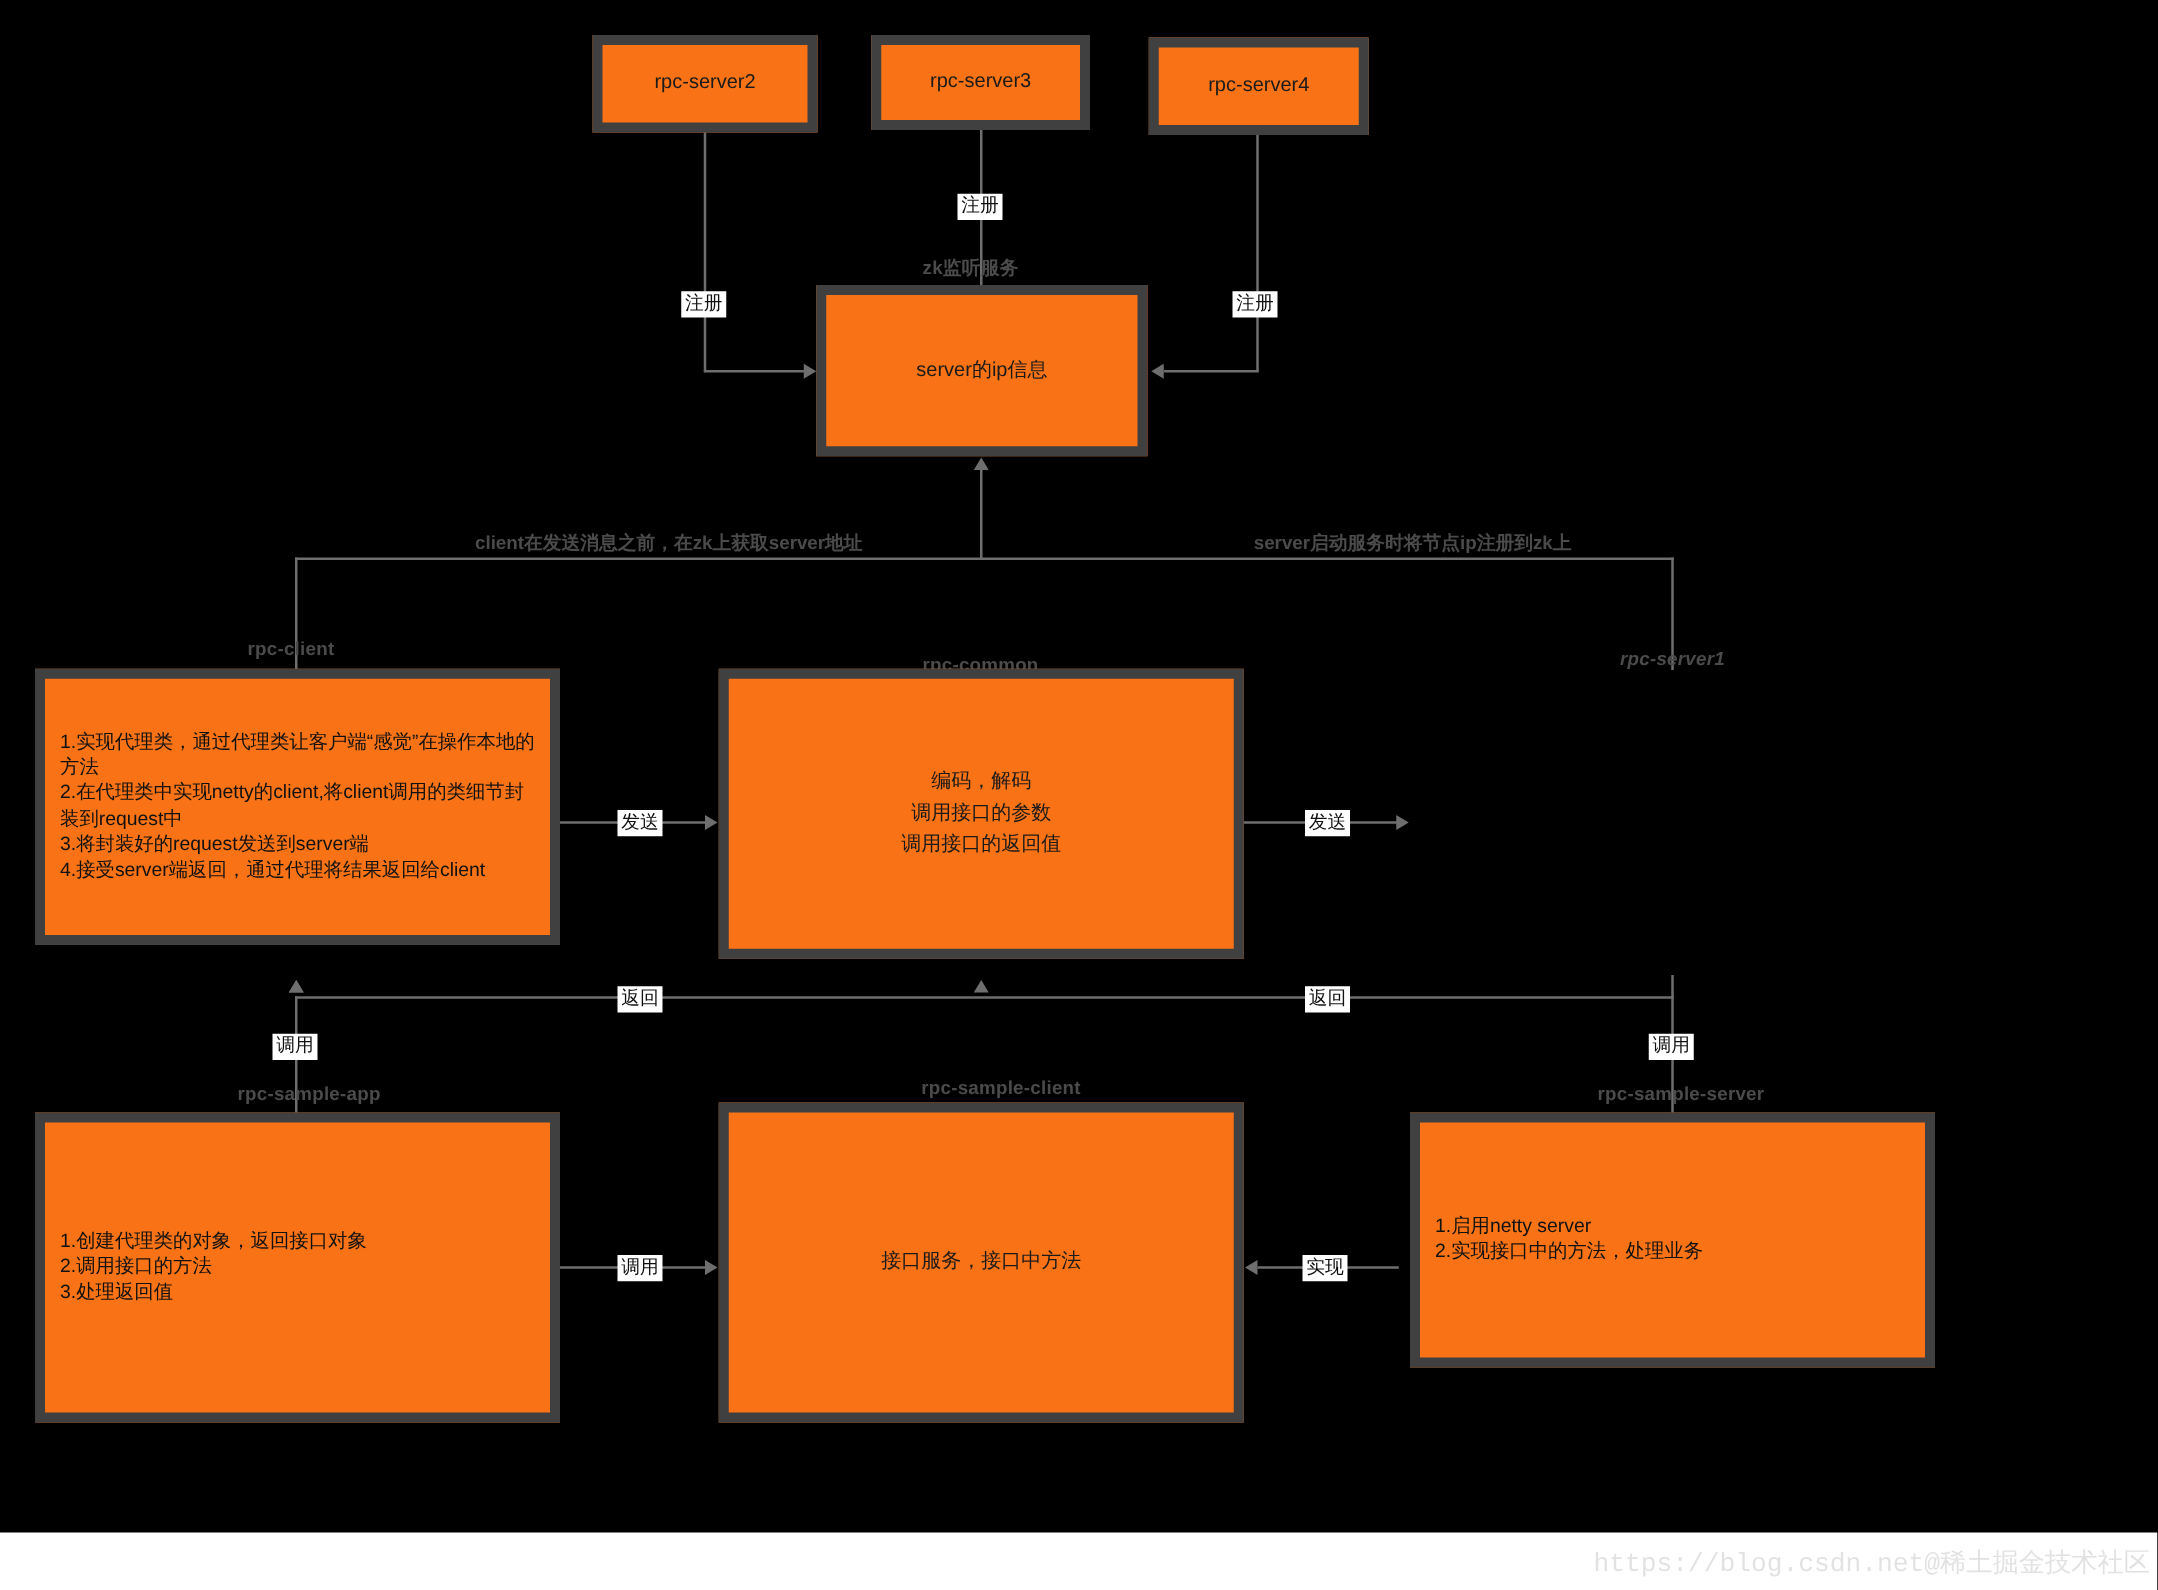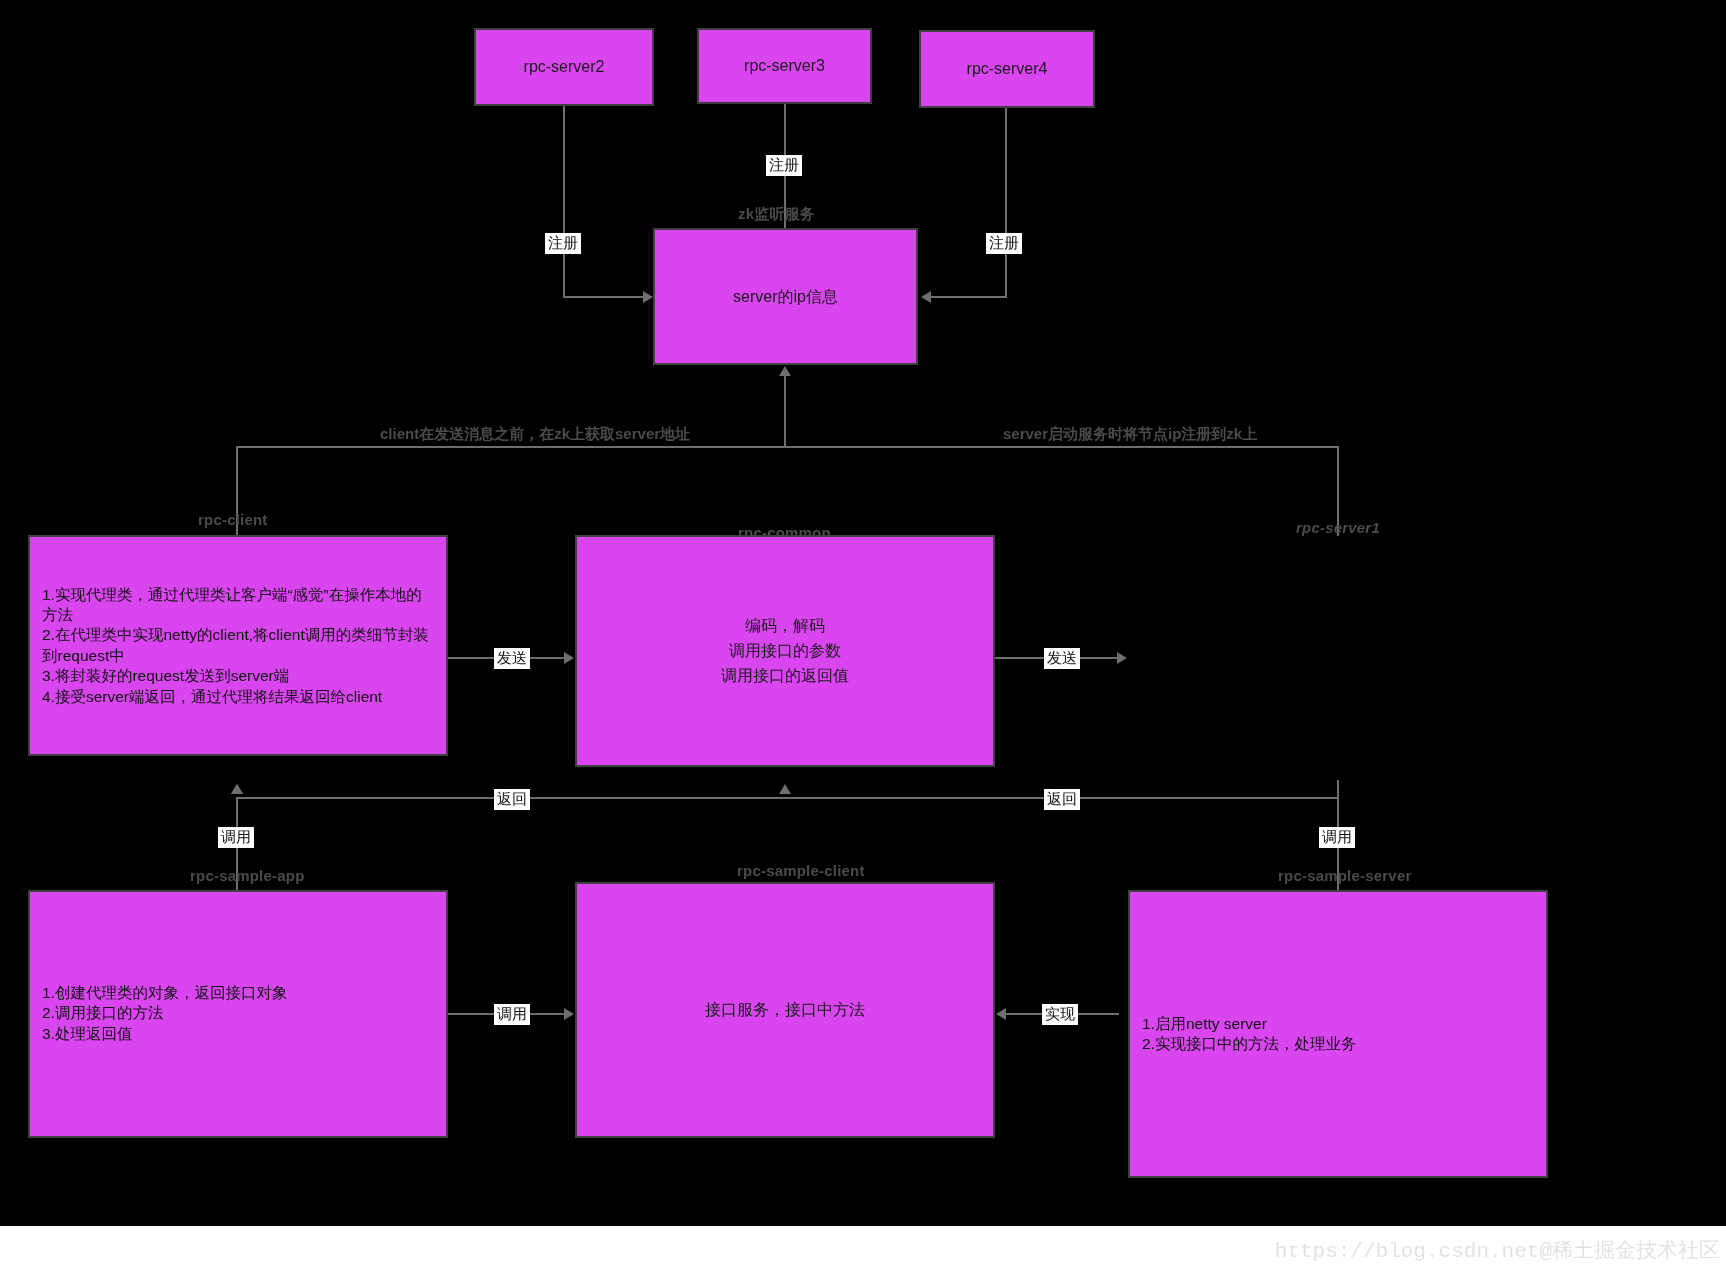--- a/index.html
+++ b/index.html
@@ -1,20 +1,20 @@
 <!DOCTYPE html>
 <html><head>
 <meta charset="utf-8">
 <style>
   html,body{margin:0;padding:0;background:#000;}
   body{width:1726px;height:1272px;position:relative;overflow:hidden;
        font-family:"Liberation Sans","DejaVu Sans",sans-serif;}
   #stage{position:absolute;left:0;top:0;width:1726px;height:1272px;background:#000;}
 
-  .box{position:absolute;background:#d946ef;border:2px solid #404040;box-sizing:border-box;}
+  .box{position:absolute;background:#f97316;border:8px solid #404040;box-sizing:border-box;}
   .box .ctr{position:absolute;left:0;right:0;top:50%;transform:translateY(-50%);
             text-align:center;color:#1a1a1a;font-size:16px;line-height:1.55;}
   .box .body{position:absolute;left:12px;right:10px;top:50%;transform:translateY(-50%);
              color:#111;font-size:15.5px;line-height:1.32;white-space:pre-wrap;}
 
   
   .caption{position:absolute;color:#4b4b4b;font-size:15px;white-space:nowrap;
            letter-spacing:.2px;font-weight:600;}
 
   
@@ -128,21 +128,21 @@
 2.调用接口的方法
 3.处理返回值</div>
   </div>
 
   <div class="caption" style="left:737px;top:862px;">rpc-sample-client</div>
   <div class="box" style="left:575px;top:882px;width:420px;height:256px;">
     <div class="ctr">接口服务，接口中方法</div>
   </div>
 
   <div class="caption" style="left:1278px;top:867px;">rpc-sample-server</div>
-  <div class="box" style="left:1128px;top:890px;width:420px;height:288px;">
+  <div class="box" style="left:1128px;top:890px;width:420px;height:204px;">
     <div class="body">1.启用netty server
 2.实现接口中的方法，处理业务</div>
   </div>
 
   <div class="ln lnh" style="left:448px;top:1013px;width:118px;"></div>
   <div class="ar ar-r" style="left:564px;top:1008px;"></div>
   <div class="elabel" style="left:494px;top:1004px;">调用</div>
 
   <div class="ln lnh" style="left:1006px;top:1013px;width:113px;"></div>
   <div class="ar ar-l" style="left:996px;top:1008px;"></div>

